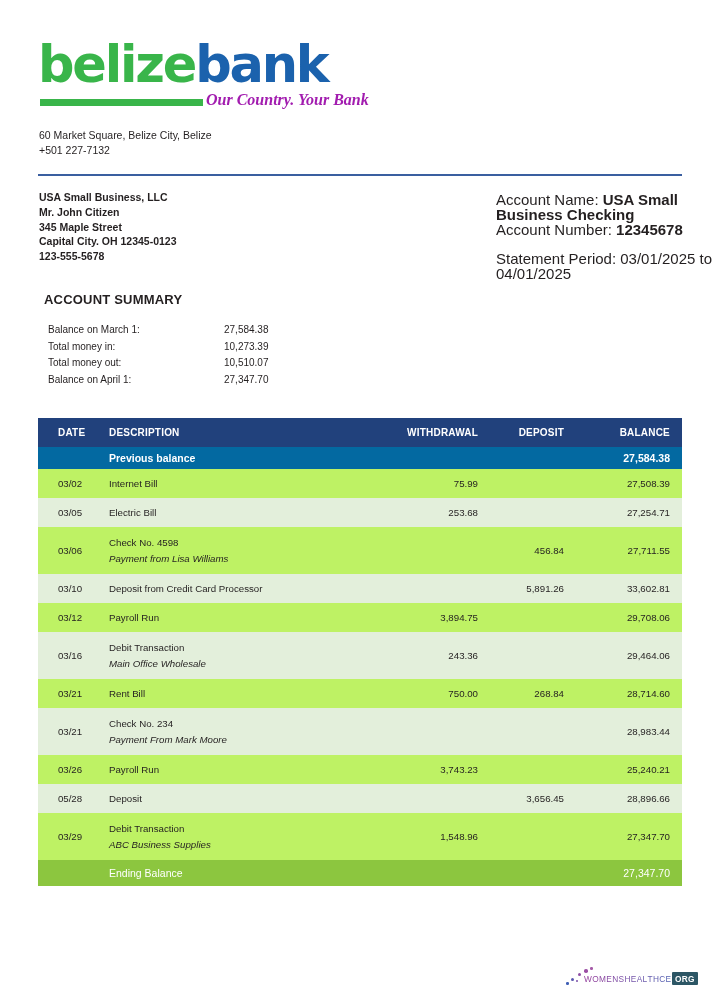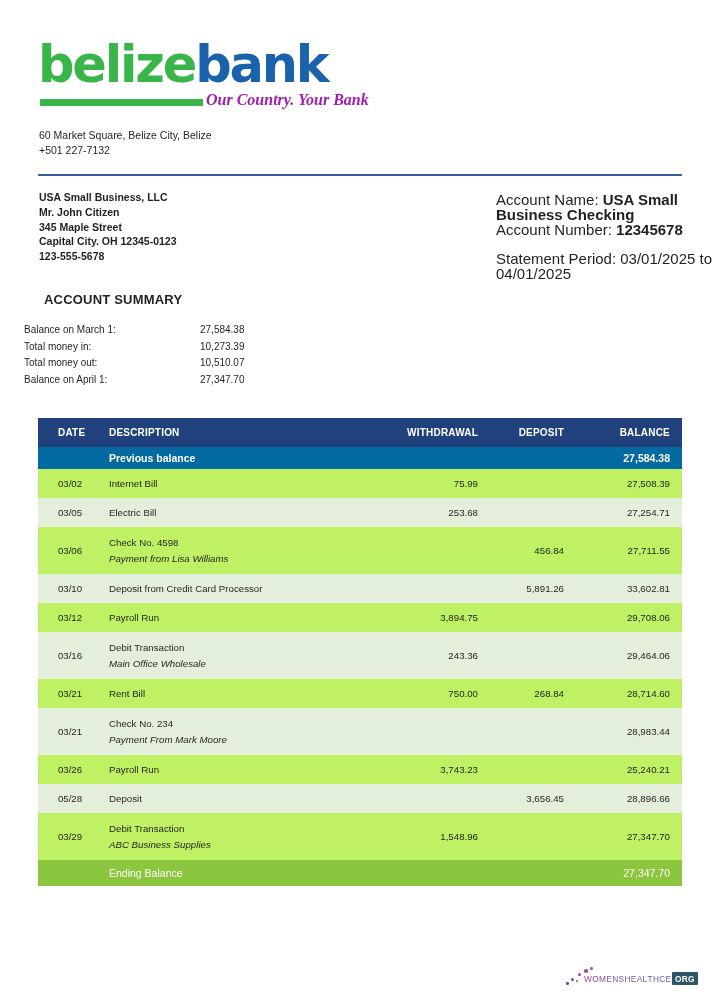--- a/index.html
+++ b/index.html
@@ -112,21 +112,21 @@
     position: absolute;
     left: 44px;
     top: 292px;
     font-size: 13px;
     font-weight: bold;
     letter-spacing: 0.2px;
     color: #231f20;
   }
   .summary-table {
     position: absolute;
-    left: 24px;
+    left: 48px;
     top: 322px;
     font-size: 10px;
     line-height: 16.5px;
     border-collapse: collapse;
   }
   .summary-table td {
     padding: 0;
     font-size: 10px;
     line-height: 16.5px;
     white-space: nowrap;

